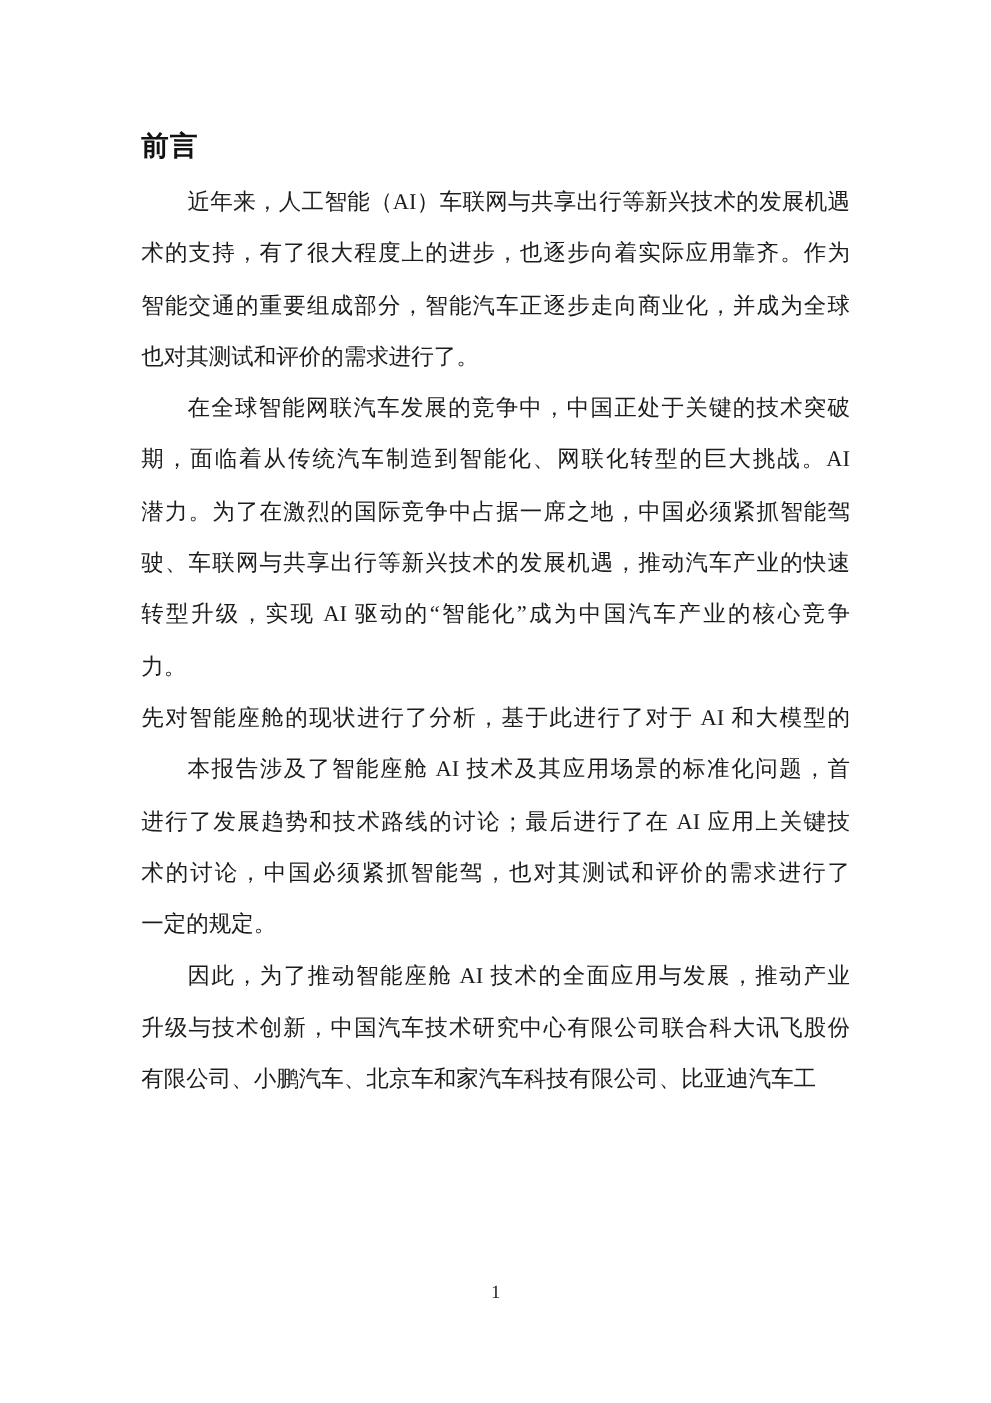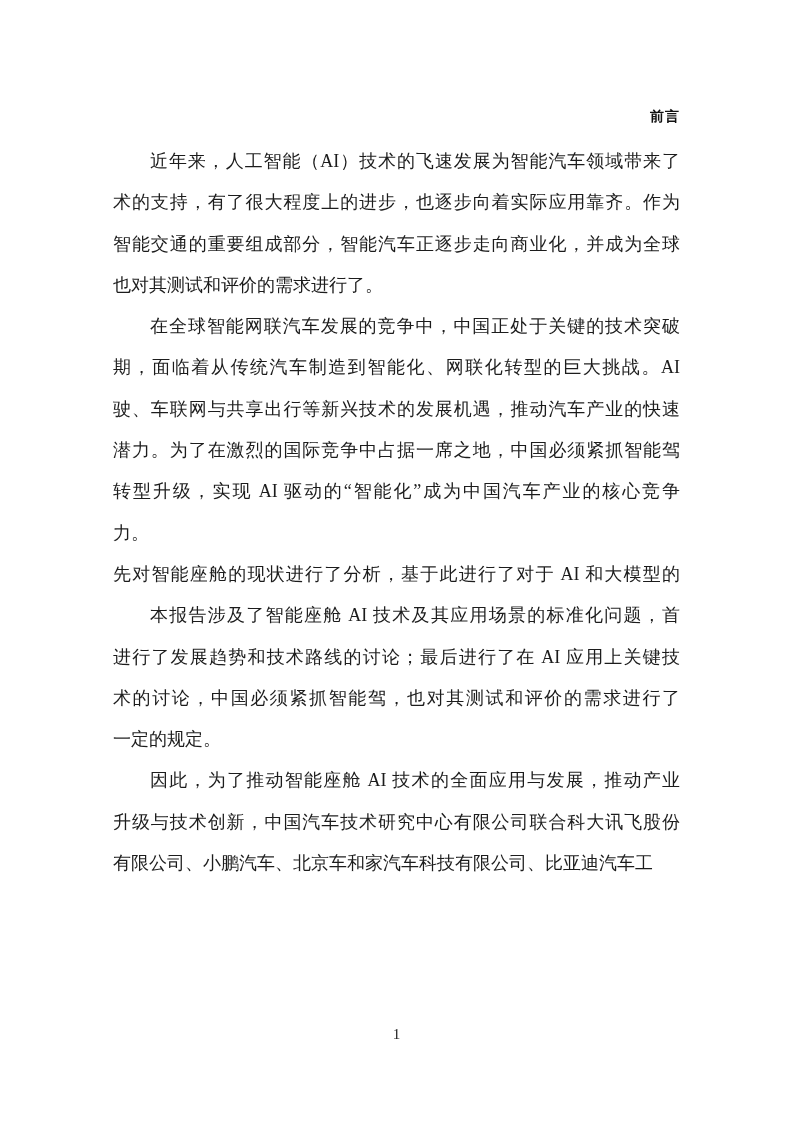--- a/index.html
+++ b/index.html
@@ -19,22 +19,22 @@
   .doc-content {
     position: absolute;
     left: 113px;
     top: 92px;
     width: 567px;
   }
   .doc-title {
     margin: 0;
     height: 49px;
     line-height: 49px;
-    text-align: right;
-    font-size: 14px;
+    text-align: left;
+    font-size: 22px;
     font-weight: bold;
     letter-spacing: 1px;
     color: #111111;
   }
   .doc-body {
     width: 567px;
   }
   .doc-line {
     height: 41.3px;
     line-height: 41.3px;
@@ -63,28 +63,28 @@
     color: #222222;
   }
 </style>
 </head>
 <body>
 
 <div class="page">
   <div class="doc-content">
     <h1 class="doc-title">前言</h1>
     <div class="doc-body">
-        <div class="doc-line first-line">近年来，人工智能（AI）技术的飞速发展为智能汽车领域带来了</div>
+        <div class="doc-line first-line">近年来，人工智能（AI）车联网与共享出行等新兴技术的发展机遇</div>
         <div class="doc-line">术的支持，有了很大程度上的进步，也逐步向着实际应用靠齐。作为</div>
         <div class="doc-line">智能交通的重要组成部分，智能汽车正逐步走向商业化，并成为全球</div>
         <div class="doc-line para-last">也对其测试和评价的需求进行了。</div>
         <div class="doc-line first-line">在全球智能网联汽车发展的竞争中，中国正处于关键的技术突破</div>
         <div class="doc-line">期，面临着从传统汽车制造到智能化、网联化转型的巨大挑战。AI</div>
+        <div class="doc-line">潜力。为了在激烈的国际竞争中占据一席之地，中国必须紧抓智能驾</div>
         <div class="doc-line">驶、车联网与共享出行等新兴技术的发展机遇，推动汽车产业的快速</div>
-        <div class="doc-line">潜力。为了在激烈的国际竞争中占据一席之地，中国必须紧抓智能驾</div>
         <div class="doc-line">转型升级，实现 AI 驱动的“智能化”成为中国汽车产业的核心竞争</div>
         <div class="doc-line para-last">力。</div>
         <div class="doc-line">先对智能座舱的现状进行了分析，基于此进行了对于 AI 和大模型的</div>
         <div class="doc-line first-line">本报告涉及了智能座舱 AI 技术及其应用场景的标准化问题，首</div>
         <div class="doc-line">进行了发展趋势和技术路线的讨论；最后进行了在 AI 应用上关键技</div>
         <div class="doc-line">术的讨论，中国必须紧抓智能驾，也对其测试和评价的需求进行了</div>
         <div class="doc-line para-last">一定的规定。</div>
         <div class="doc-line first-line">因此，为了推动智能座舱 AI 技术的全面应用与发展，推动产业</div>
         <div class="doc-line">升级与技术创新，中国汽车技术研究中心有限公司联合科大讯飞股份</div>
         <div class="doc-line para-last">有限公司、小鹏汽车、北京车和家汽车科技有限公司、比亚迪汽车工</div>

